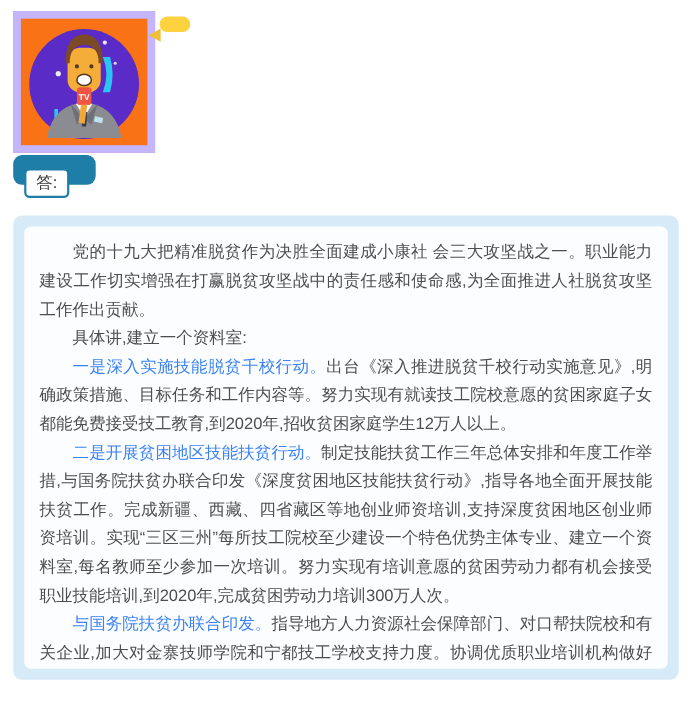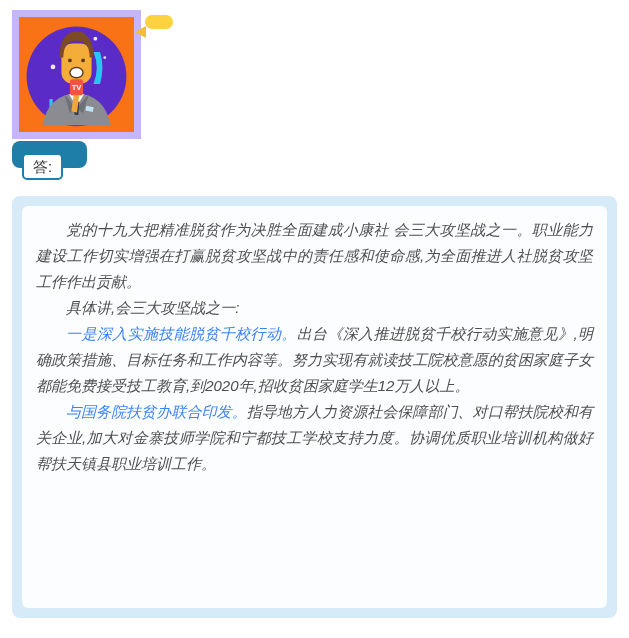--- a/index.html
+++ b/index.html
@@ -53,21 +53,20 @@
     color:#3a3a3a;
   }
   
   .answer-outer{
     position:absolute;left:12px;top:196px;
     width:605px;height:422px;
     background:#d6eaf8;
     border-radius:8px;
     box-sizing:border-box;
     padding:10px;
-    font-style:italic;
   }
   .answer-inner{
     width:100%;height:100%;
     background:#fbfdff;
     border-radius:6px;
     box-sizing:border-box;
     padding:11px 14px;
     overflow:hidden;
   }
   .answer-inner p{
@@ -116,19 +115,20 @@
   </div>
 
   <div class="answer-label-bg"></div>
   <div class="answer-label-box">
     <span>答:</span>
   </div>
 
   <div class="answer-outer">
     <div class="answer-inner">
       <p><span class="lead"></span><span>党的十九大把精准脱贫作为决胜全面建成小康社 会三大攻坚战之一。职业能力建设工作切实增强在打赢脱贫攻坚战中的责任感和使命感,为全面推进人社脱贫攻坚工作作出贡献。</span></p>
-      <p><span class="lead"></span><span>具体讲,会三大攻坚战之一:</span></p>
+      <p><span class="lead"></span><span>具体讲,建立一个资料室:</span></p>
       <p><span class="lead">一是深入实施技能脱贫千校行动。</span><span>出台《深入推进脱贫千校行动实施意见》,明确政策措施、目标任务和工作内容等。努力实现有就读技工院校意愿的贫困家庭子女都能免费接受技工教育,到2020年,招收贫困家庭学生12万人以上。</span></p>
+      <p><span class="lead">二是开展贫困地区技能扶贫行动。</span><span>制定技能扶贫工作三年总体安排和年度工作举措,与国务院扶贫办联合印发《深度贫困地区技能扶贫行动》,指导各地全面开展技能扶贫工作。完成新疆、西藏、四省藏区等地创业师资培训,支持深度贫困地区创业师资培训。实现“三区三州”每所技工院校至少建设一个特色优势主体专业、建立一个资料室,每名教师至少参加一次培训。努力实现有培训意愿的贫困劳动力都有机会接受职业技能培训,到2020年,完成贫困劳动力培训300万人次。</span></p>
       <p><span class="lead">与国务院扶贫办联合印发。</span><span>指导地方人力资源社会保障部门、对口帮扶院校和有关企业,加大对金寨技师学院和宁都技工学校支持力度。协调优质职业培训机构做好帮扶天镇县职业培训工作。</span></p>
     </div>
   </div>
 
 </div>
 
 </body></html>

